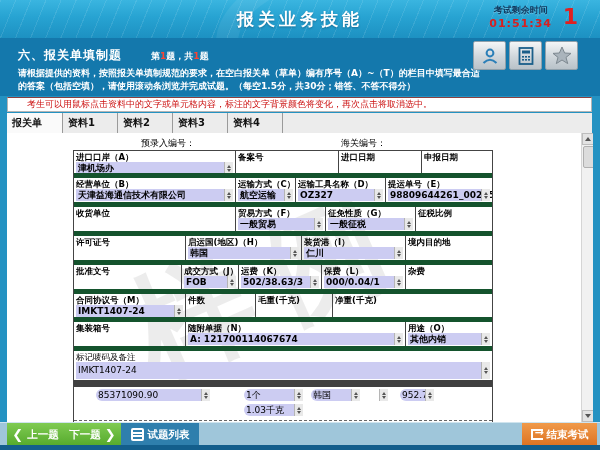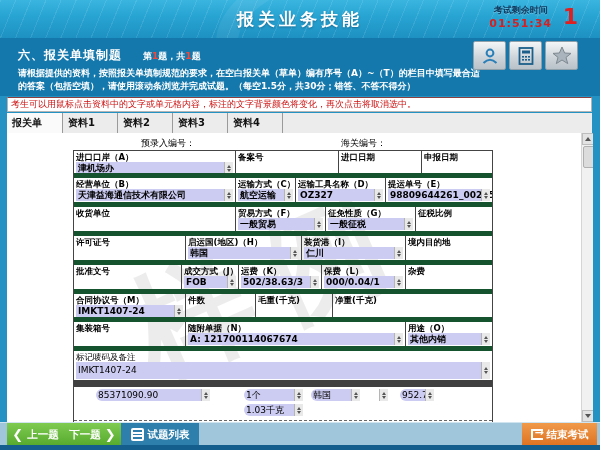--- a/index.html
+++ b/index.html
@@ -18,32 +18,32 @@
     font-size:17px;font-weight:bold;letter-spacing:4px;text-shadow:0 1px 2px rgba(0,40,70,.4);}
   .timer{position:absolute;right:48px;top:4px;text-align:center;}
   .timer-label{font-size:9px;font-weight:bold;color:#10395e;text-shadow:0 1px 0 rgba(255,255,255,.25);}
   .timer-value{font-size:11px;font-weight:bold;color:#d81f1f;letter-spacing:1px;}
   .badge{position:absolute;right:22px;top:4px;font-size:22px;font-weight:bold;color:#e02020;}
 
   
   .sect{position:absolute;left:0;top:38px;width:600px;height:58px;background:#1478ac;color:#fff;}
   .sect-line1{padding:6px 0 2px 18px;}
   .sect-title{font-size:12px;font-weight:bold;letter-spacing:1px;}
-  .progress{font-size:9px;font-weight:bold;margin-left:16px;}
+  .progress{font-size:9px;font-weight:bold;margin-left:24px;}
   .progress b{color:#ff4433;font-style:normal;}
   .instr{padding:1px 118px 0 18px;font-size:9px;font-weight:bold;line-height:1.45;}
   .iconbar{position:absolute;right:22px;top:3px;display:flex;gap:3px;}
   .icbtn{width:31px;height:27px;border:1px solid #8fa0ab;border-radius:2px;
     background:linear-gradient(180deg,#f4f6f7,#cfd6db 55%,#b9c2c9);
     display:flex;align-items:center;justify-content:center;cursor:pointer;}
 
   
   .notice{position:absolute;left:7px;top:97px;width:585px;height:15px;background:#fff;
     border:1px solid #b4b4b4;border-top:1px solid #8a4040;box-sizing:border-box;
-    font-size:9px;color:#cc1111;line-height:13px;padding-left:3px;white-space:nowrap;overflow:hidden;}
+    font-size:9px;color:#cc1111;line-height:13px;padding-left:19px;white-space:nowrap;overflow:hidden;}
 
   
   .tabs{position:absolute;left:7px;top:113px;width:585px;height:20px;background:#ececec;display:flex;}
   .tab{width:49px;padding-left:5px;font-size:10px;font-weight:bold;color:#111;line-height:19px;
     border-right:1px solid #9a9a9a;cursor:pointer;white-space:nowrap;}
   .tab.active{background:#fafafa;width:50px;}
 
   
   .content{position:absolute;left:7px;top:133px;width:586px;height:289px;background:#fff;overflow:hidden;}
   .watermark{position:absolute;left:120px;top:70px;font-size:120px;font-weight:bold;color:#000;

